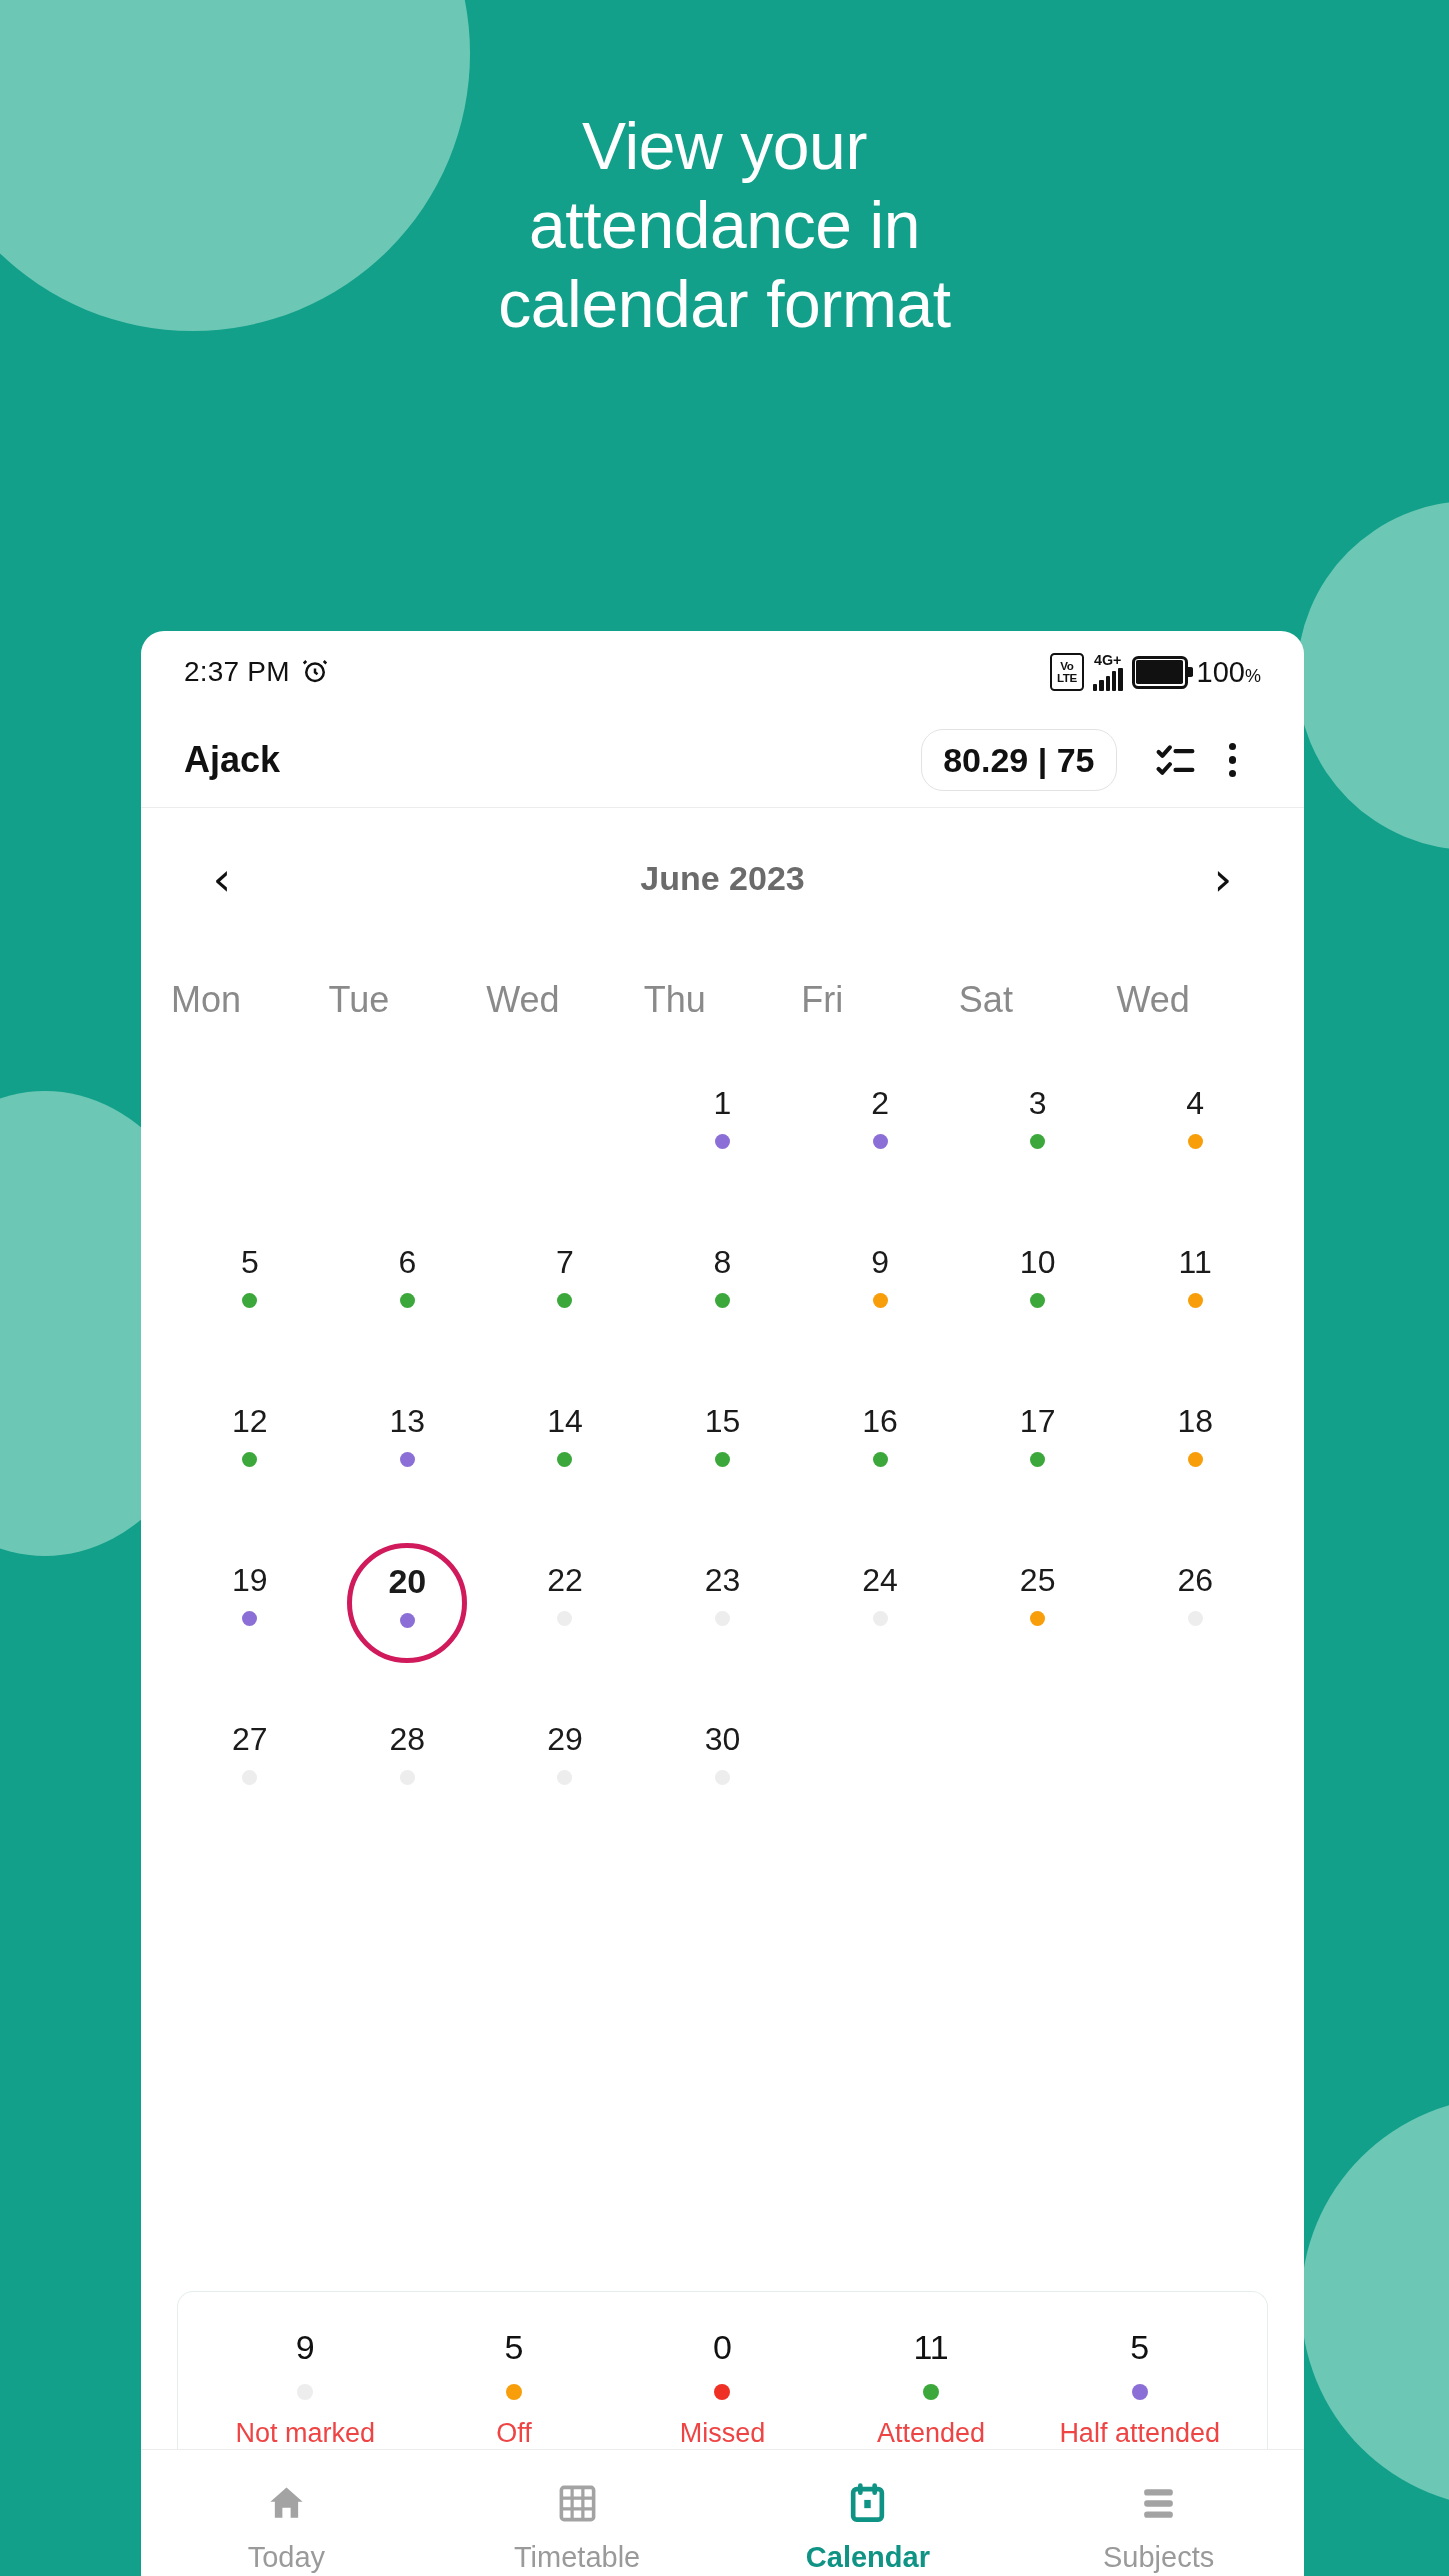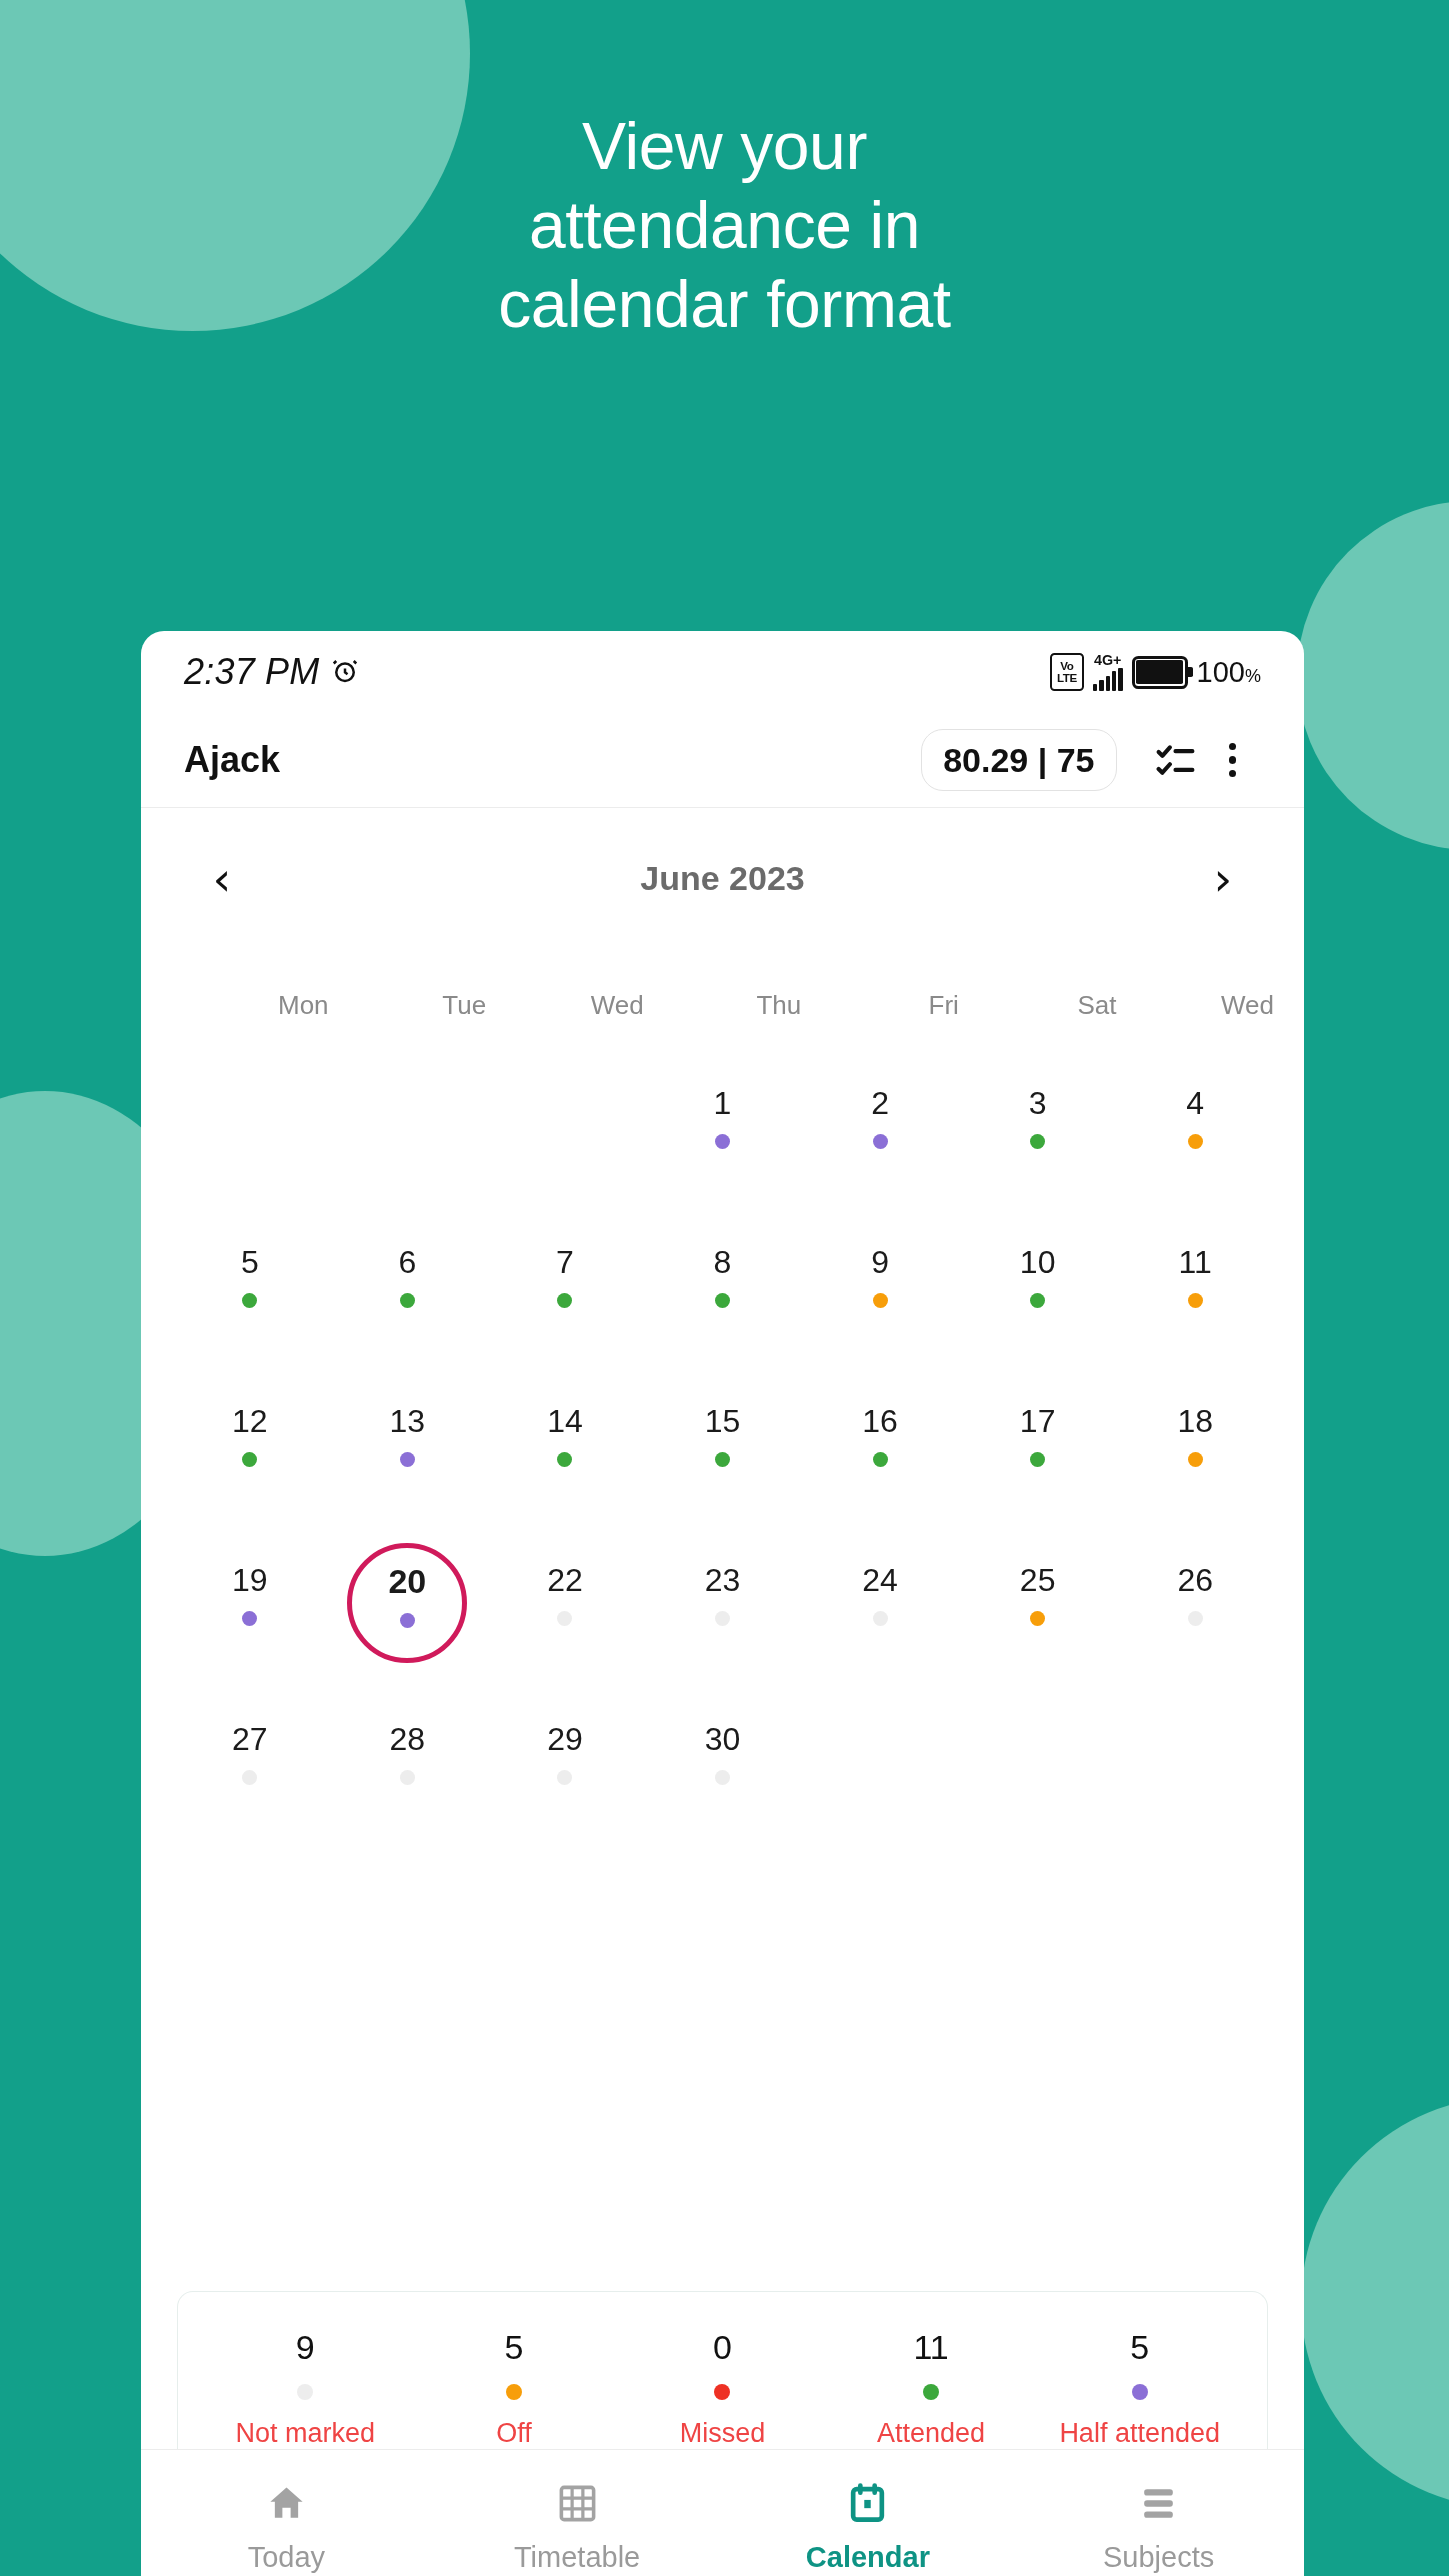--- a/index.html
+++ b/index.html
@@ -40,21 +40,21 @@
   }
 
   
   .statusbar{
     height:82px;flex:0 0 82px;
     display:flex;align-items:center;justify-content:space-between;
     padding:0 43px;box-sizing:border-box;
     color:#111;
   }
   .sb-left{display:flex;align-items:center;gap:10.7px;}
-  .sb-time{font-size:36px;font-weight:500;letter-spacing:0.2px;font-style:italic;}
+  .sb-time{font-size:28px;font-weight:500;letter-spacing:0.2px;}
   .sb-right{display:flex;align-items:center;gap:9px;}
   .volte{
     border:2.7px solid #111;border-radius:4.5px;
     width:30px;height:34px;display:flex;flex-direction:column;
     align-items:center;justify-content:center;line-height:1;
     font-size:11.6px;font-weight:700;letter-spacing:-0.4px;
   }
   .net-wrap{display:flex;flex-direction:column;align-items:center;line-height:1;}
   .net-label{font-size:14.3px;font-weight:600;margin-bottom:0.9px;}
   .bars{display:flex;align-items:flex-end;gap:1.8px;height:23px;}
@@ -99,21 +99,21 @@
     padding:47px 54px 16px;box-sizing:border-box;
   }
   .chev{font-size:47px;color:#111;line-height:1;width:54px;text-align:center;font-family:"DejaVu Sans",sans-serif;}
   .month-label{font-size:34px;font-weight:700;color:#6b6b6b;}
 
   
   .weekdays{
     display:grid;grid-template-columns:repeat(7,1fr);
     padding:61px 30px 0;box-sizing:border-box;
   }
-  .weekdays div{text-align:right;font-size:26px;color:#8a8a8a;margin-top:11px;}
+  .weekdays div{text-align:left;font-size:36px;color:#8a8a8a;}
 
   
   .calgrid{
     display:grid;grid-template-columns:repeat(7,1fr);
     grid-auto-rows:159px;
     padding:61px 30px 0;box-sizing:border-box;
     flex:1 1 auto;align-content:start;
   }
   .cell{display:flex;flex-direction:column;align-items:center;justify-content:flex-start;position:relative;}
   .cell .num{font-size:32px;color:#1b1b1b;line-height:1;margin-top:5.4px;}

